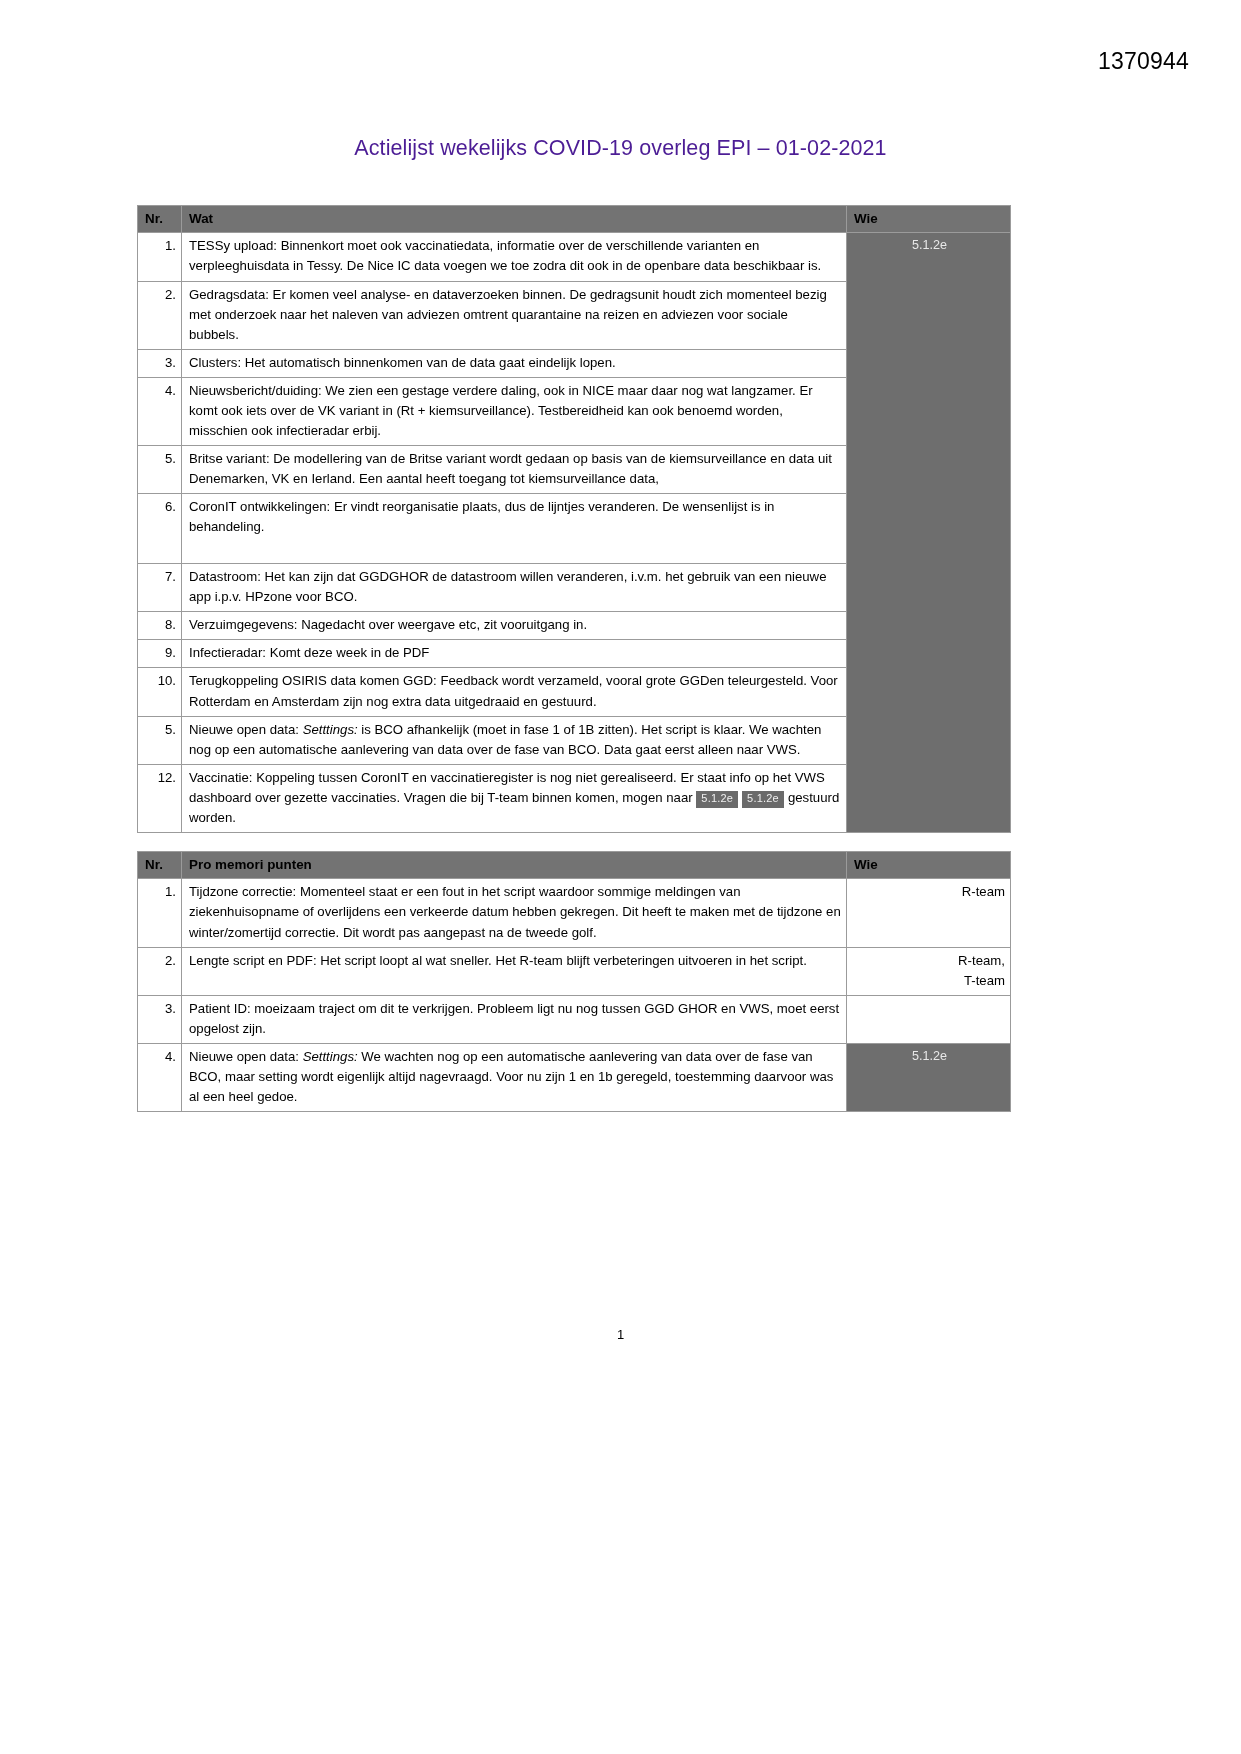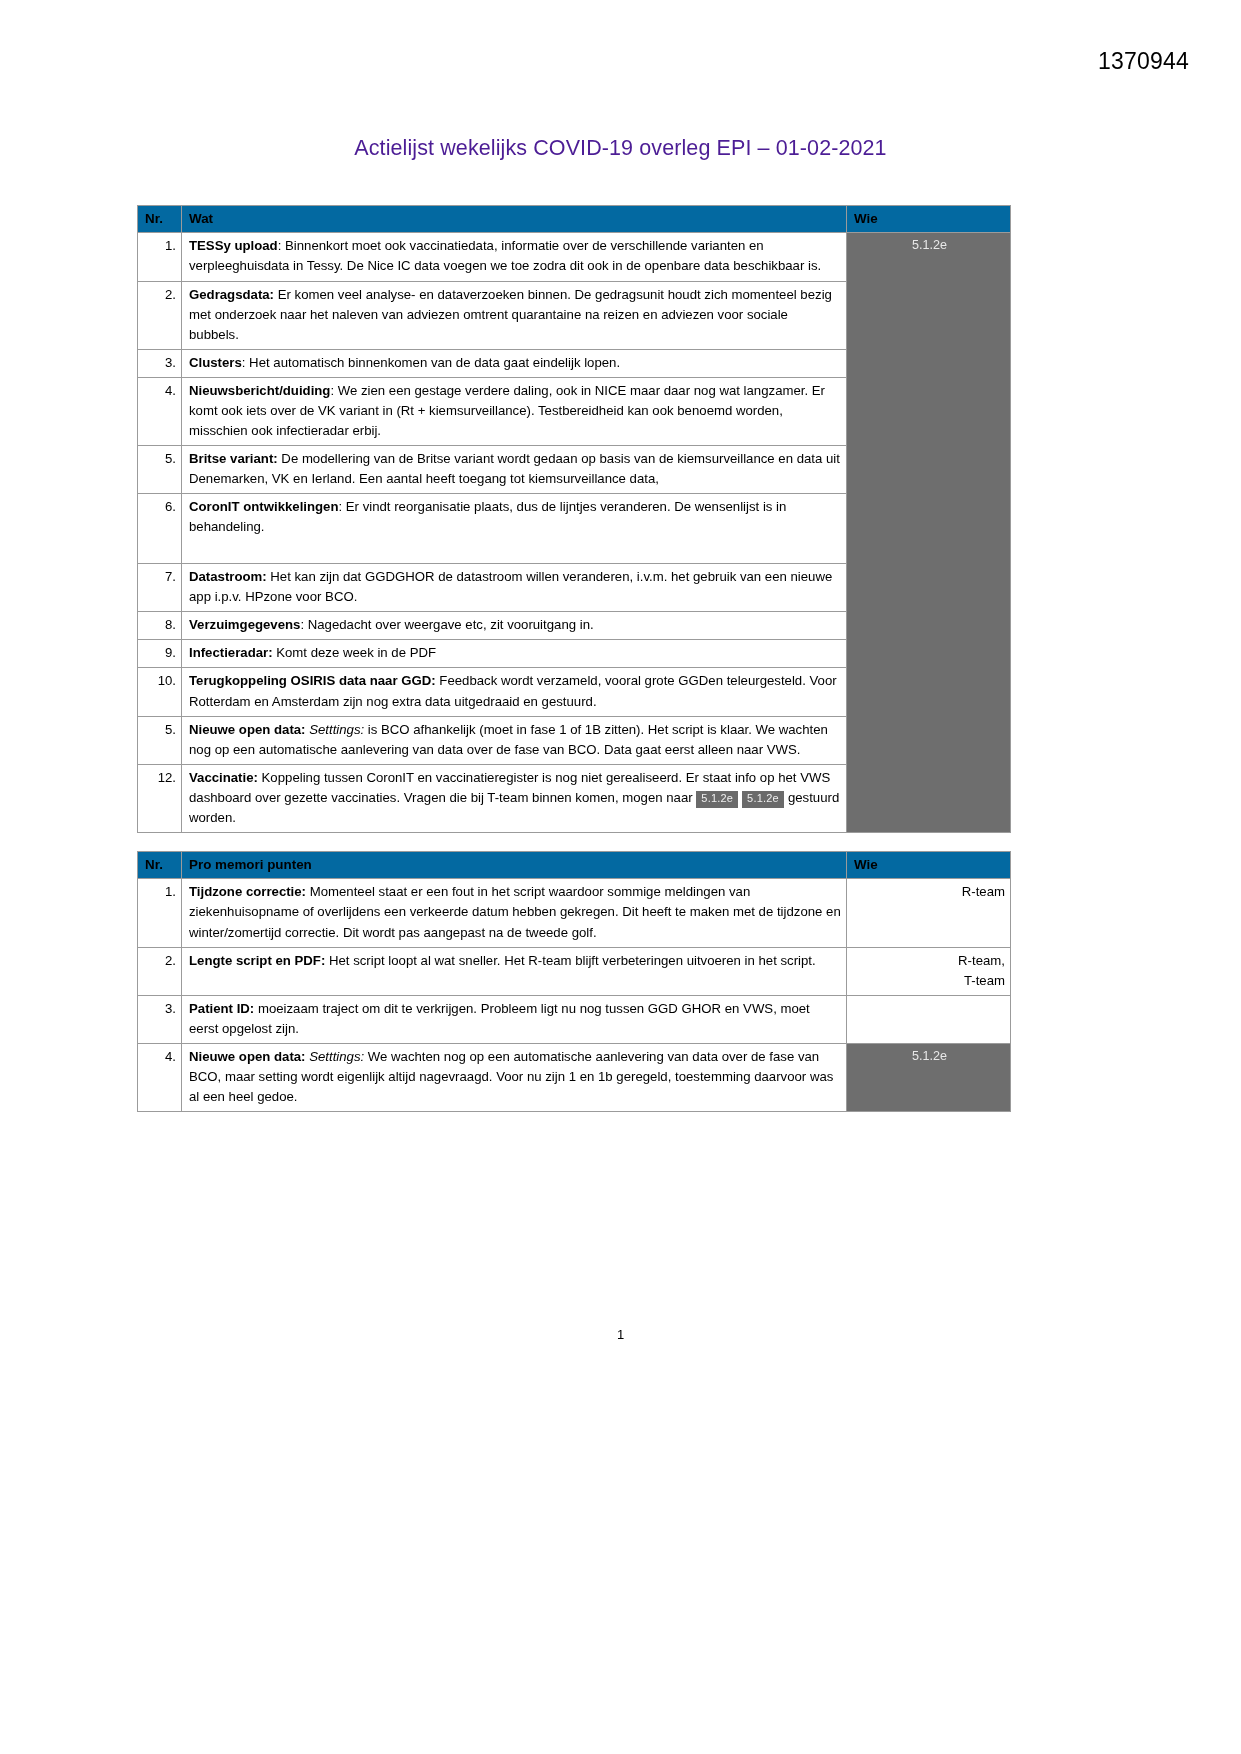--- a/index.html
+++ b/index.html
@@ -51,35 +51,35 @@
   table.acttable col.c-nr { width: 44px; }
   table.acttable col.c-wat { width: 665px; }
   table.acttable col.c-wie { width: 164px; }
 
   table.acttable th, table.acttable td {
     border: 1px solid #9b9b9b;
     vertical-align: top;
     padding: 3px 5px 4px 7px;
   }
   table.acttable thead th {
-    background: #0369a1;
+    background: #737373;
     font-weight: bold;
     font-size: 13.4px;
     padding-top: 3px;
     padding-bottom: 3px;
     text-align: left;
   }
   thead th.h-nr { text-align: left; padding-left: 7px; }
   td.nr {
     text-align: right;
     padding-right: 8px;
     padding-left: 2px;
     white-space: nowrap;
   }
-  td.wat b { font-weight: bold; }
+  td.wat b { font-weight: normal; }
   td.wat i { font-style: italic; }
   td.wie {
     text-align: right;
     padding-left: 8px;
     margin-left: 12px;
   }
   td.wie-redacted {
     background: #6e6e6e;
     color: #e8e8e8;
     text-align: center;
@@ -163,21 +163,21 @@
         <tr>
           <td class="nr">8.</td>
           <td class="wat" style=""><b>Verzuimgegevens</b>: <span>Nagedacht over weergave etc, zit vooruitgang in.</span></td>
         </tr>
         <tr>
           <td class="nr">9.</td>
           <td class="wat"><b>Infectieradar:</b> <span>Komt deze week in de PDF</span></td>
         </tr>
         <tr>
           <td class="nr">10.</td>
-          <td class="wat"><b>Terugkoppeling OSIRIS data naar GGD:</b> <span>Feedback wordt verzameld, vooral grote GGDen teleurgesteld. Voor Rotterdam en Amsterdam zijn nog extra data uitgedraaid en gestuurd.</span></td>
+          <td class="wat"><b>Terugkoppeling OSIRIS data komen GGD:</b> <span>Feedback wordt verzameld, vooral grote GGDen teleurgesteld. Voor Rotterdam en Amsterdam zijn nog extra data uitgedraaid en gestuurd.</span></td>
         </tr>
         <tr>
           <td class="nr">5.</td>
           <td class="wat"><b>Nieuwe open data:</b> <i>Setttings:</i><span> is BCO afhankelijk (moet in fase 1 of 1B zitten). Het script is klaar. We wachten nog op een automatische aanlevering van data over de fase van BCO. Data gaat eerst alleen naar VWS.</span></td>
         </tr>
         <tr>
           <td class="nr">12.</td>
           <td class="wat"><b>Vaccinatie:</b> <span>Koppeling tussen CoronIT en vaccinatieregister is nog niet gerealiseerd. Er staat info op het VWS dashboard over gezette vaccinaties. Vragen die bij T-team binnen komen, mogen naar</span> <span class="redaction">5.1.2e</span><span class="redaction">5.1.2e</span><span>gestuurd worden.</span></td>
         </tr>
       </tbody>

